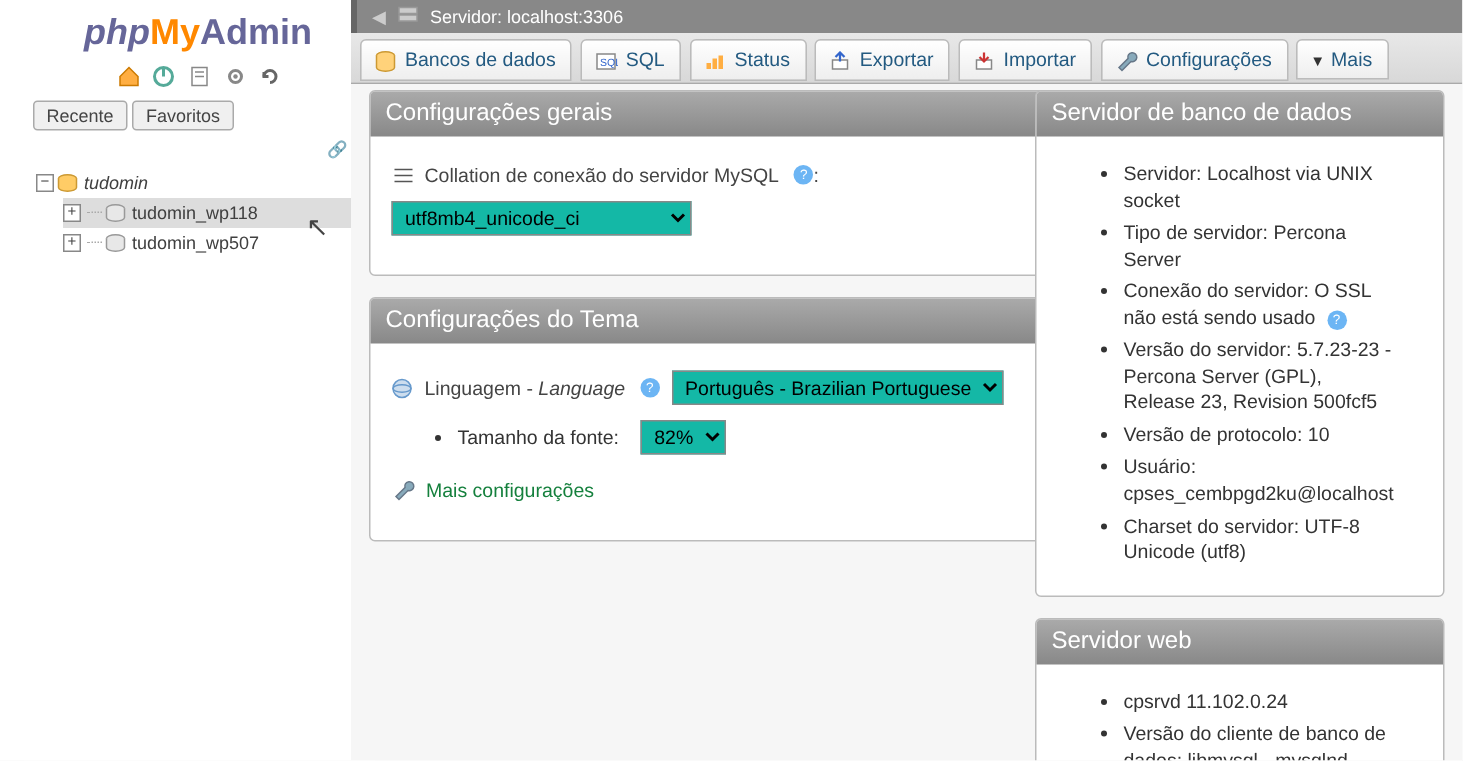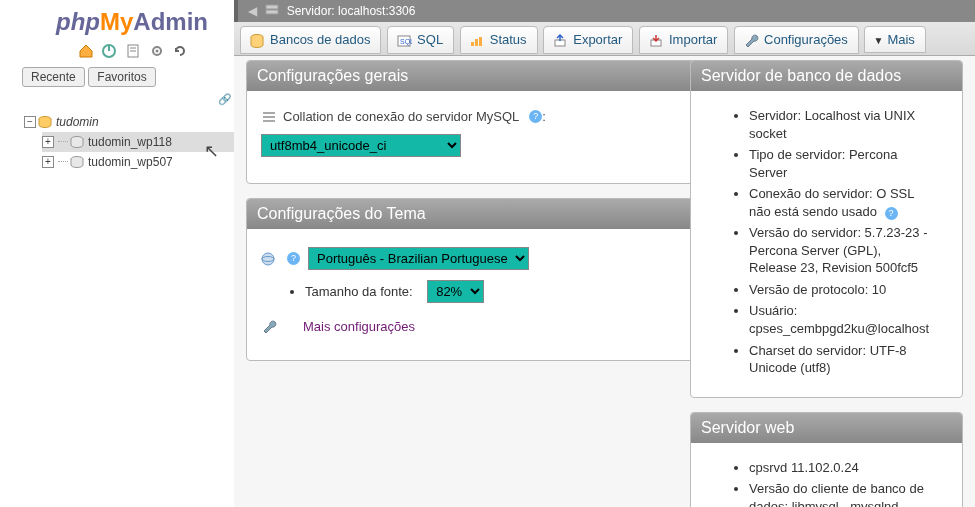--- a/index.html
+++ b/index.html
@@ -41,21 +41,21 @@
 .panel h2 { background: linear-gradient(#aaa,#888); color: #fff; font-size: 16px; font-weight: normal; padding: 6px 10px; border-radius: 3px 3px 0 0; }
 .panel-body { padding: 12px 14px 16px; }
 .row { margin: 6px 0 10px; display: flex; align-items: center; flex-wrap: wrap; }
 .row .ricon { display: inline-block; width: 16px; height: 14px; margin-right: 6px; }
 .row label { margin-right: 6px; color: #444; }
 .row .em { font-style: italic; }
 .help { display: inline-block; width: 13px; height: 13px; border-radius: 50%; background: #6cb5f4; color: #fff; font-size: 9px; text-align: center; line-height: 13px; margin-left: 4px; cursor: pointer; }
 select { font-size: 13px; padding: 2px 4px; border: 1px solid #888; background: #14b8a6; }
 .bullets { list-style: disc; padding-left: 28px; }
 .bullets li { margin: 4px 16px; color: #333; line-height: 1.35; }
-.morelink { color: #701a75; cursor: pointer; margin-left: 20px; }
+.morelink { color: #15803d; cursor: pointer; margin-left: 1px; }
 .cursor { position: absolute; left: 204px; top: 140px; font-size: 18px; pointer-events: none; }
 </style>
 </head>
 <body>
 
 <div class="sidebar">
   <div class="logo">
     <span class="php">php</span><span class="my">My</span><span class="admin">Admin</span>
   </div>
   <div class="icon-row">
@@ -177,20 +177,21 @@
       </div>
 
       <div class="panel">
         <h2>Configurações do Tema</h2>
         <div class="panel-body">
           <div class="row">
             <span class="ricon"><svg width="16" height="14">
                   <circle cx="7" cy="7" r="6" fill="#cde" stroke="#69c"></circle>
                   <ellipse cx="7" cy="7" rx="6" ry="2.5" fill="none" stroke="#69c"></ellipse>
                 </svg></span>
+            <label><span>Linguagem</span> - <span class="em">Language</span></label>
             <span class="help">?</span>
             <span style="width:8px"></span>
             <select><option>Português - Brazilian Portuguese</option></select>
           </div>
           <ul class="bullets">
             <li>
               <label>Tamanho da fonte:</label>
               &nbsp;&nbsp;
               <select><option>82%</option></select>
             </li>

